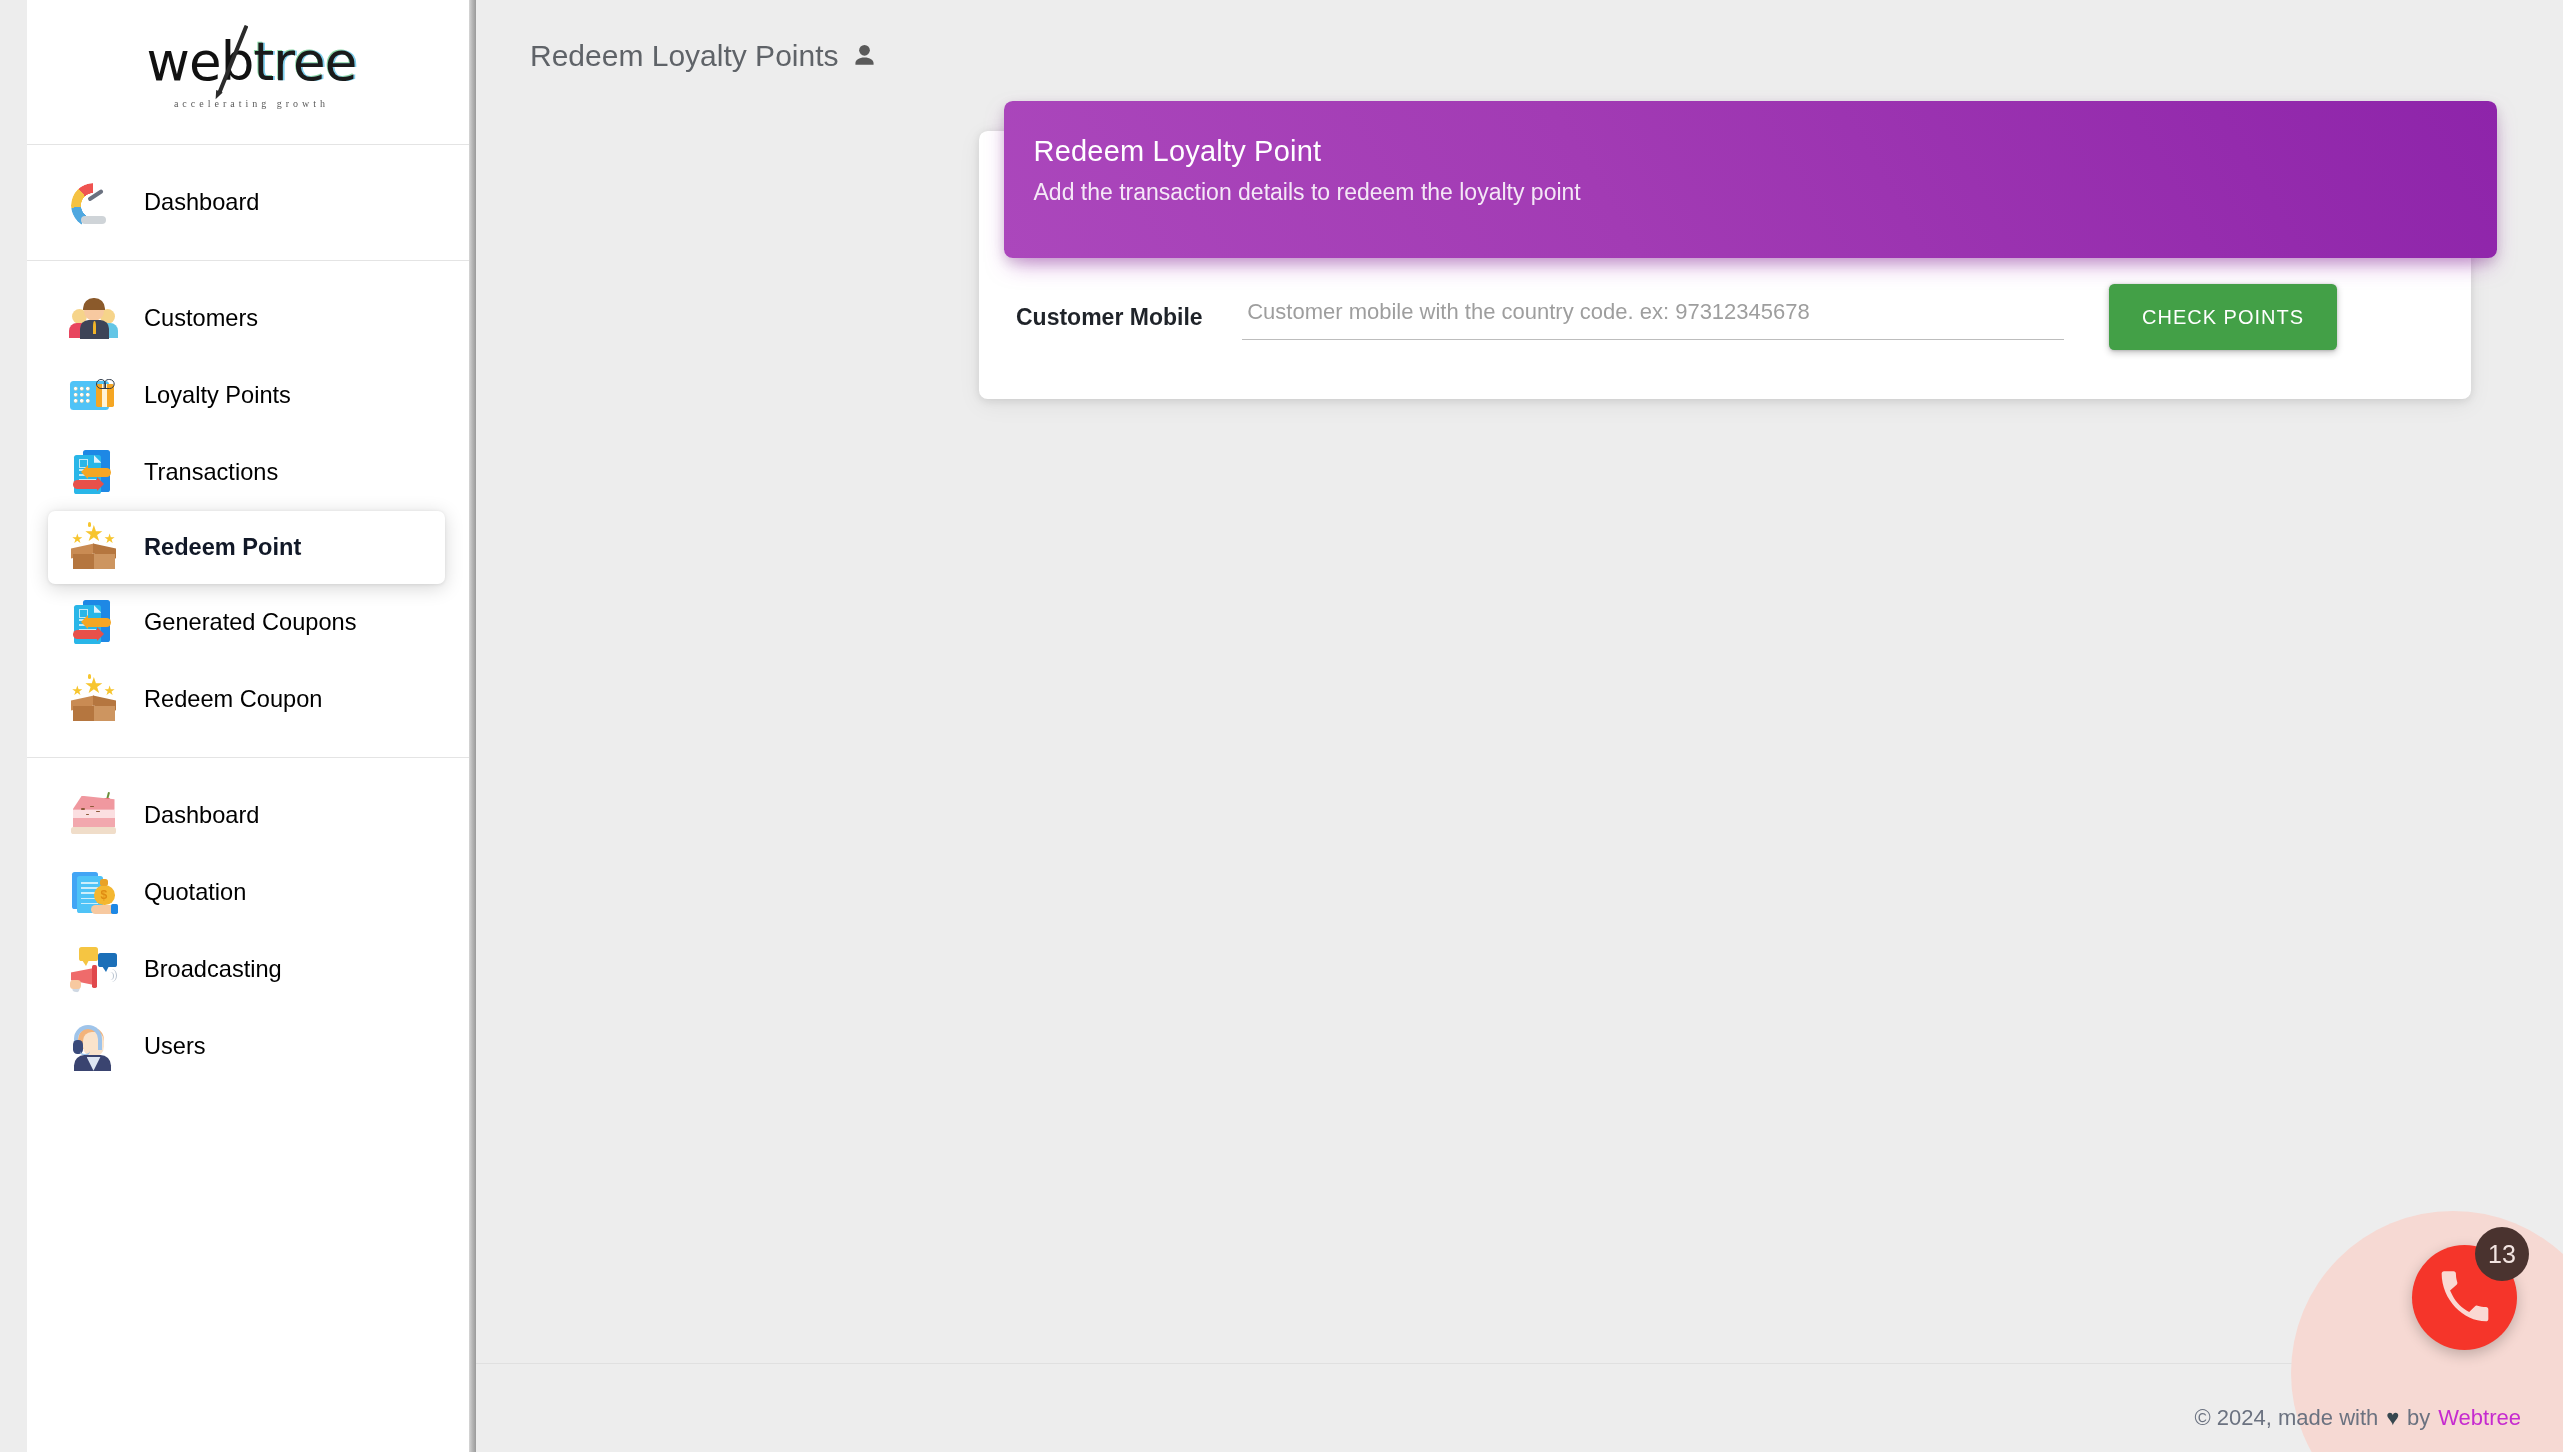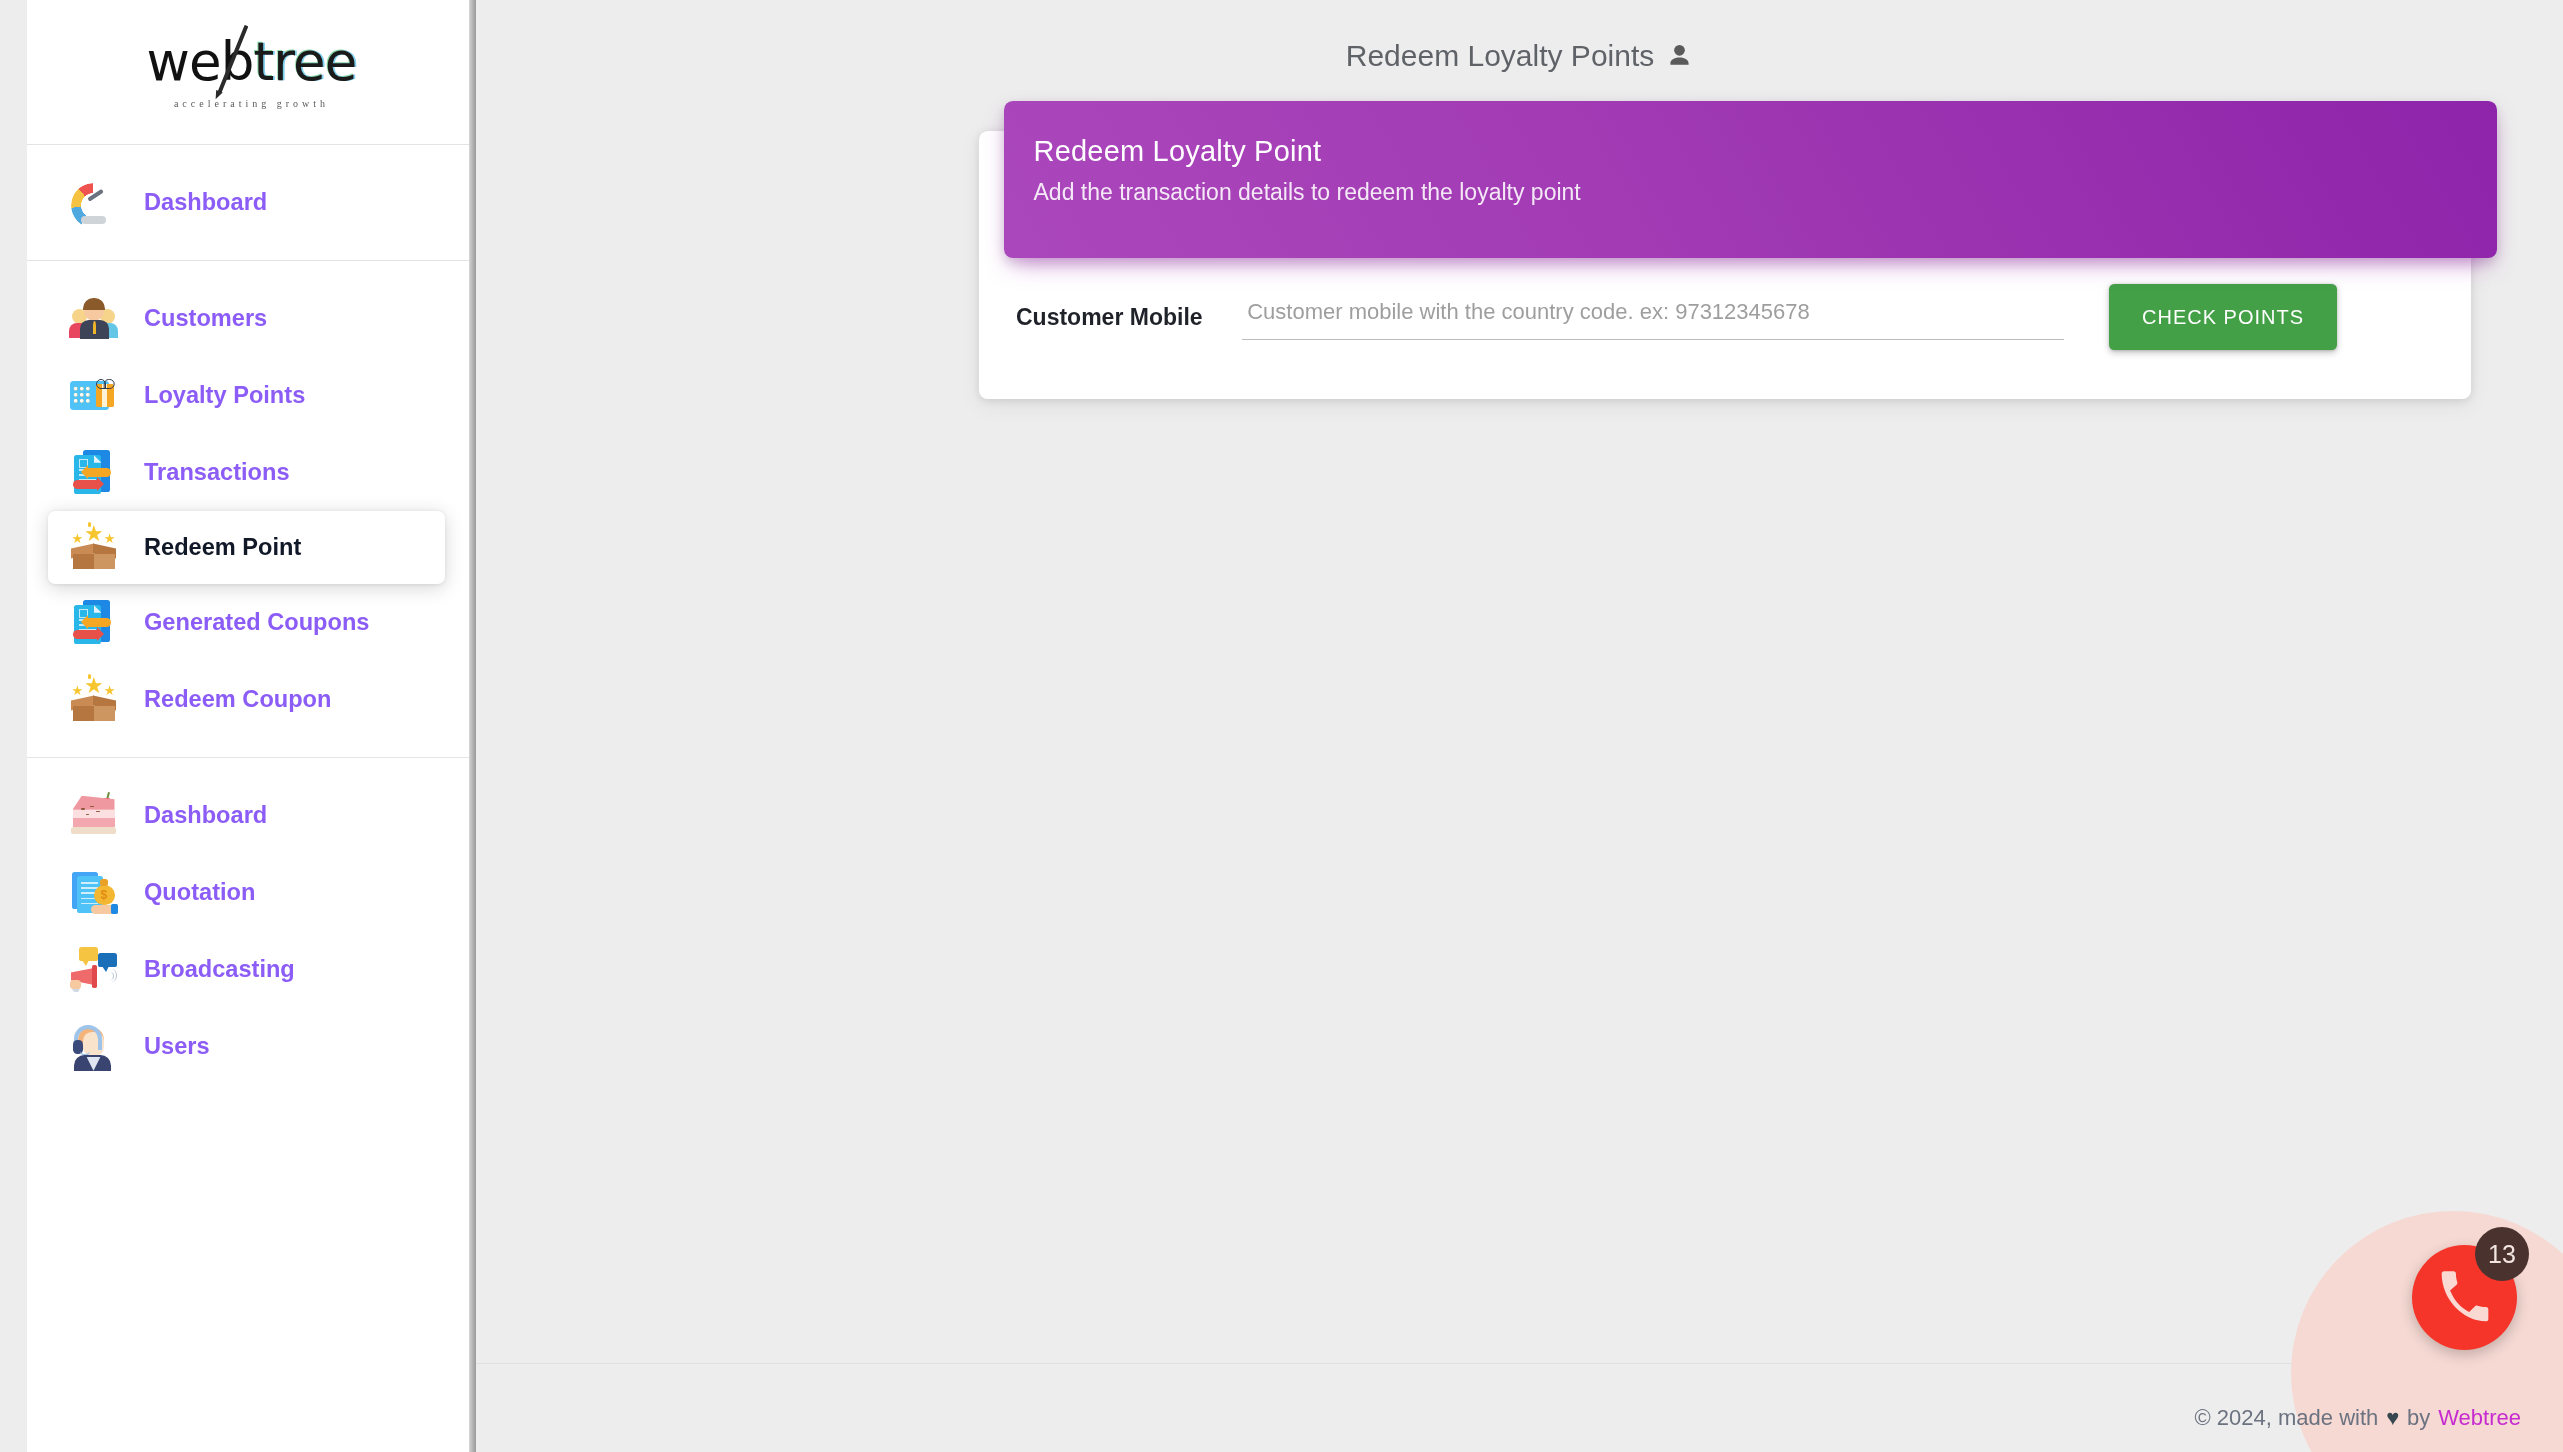--- a/index.html
+++ b/index.html
@@ -79,23 +79,23 @@
     position: relative;
   }
   .nav-item .nav-icon {
     width: 49px; height: 49px;
     flex: 0 0 49px;
     position: relative;
     margin-right: 26px;
   }
   .nav-item .nav-label {
     font-size: 23.6px;
-    color: #8b5cf6;
+    color: #000000;
     white-space: nowrap;
-    font-weight: 700;
+    font-weight: 400;
   }
   .nav-item.active {
     background: #ffffff;
     border-radius: 7px;
     box-shadow: 0 3.5px 19px rgba(0,0,0,0.16), 0 0.9px 3.5px rgba(0,0,0,0.08);
     margin: 0 31px 0 21px;
     padding-left: 21px;
     height: 73px;
   }
   .nav-item.active .nav-label { color: #111827; font-weight: 700; }
@@ -221,21 +221,21 @@
   .ic-agent .cup { position: absolute; left: 3.5px; top: 18.4px; width: 10.5px; height: 14px; background: #3a4a7a; border-radius: 4.4px; }
   .ic-agent .body { position: absolute; left: 5.2px; bottom: 0; width: 37px; height: 15.7px; background: #3a4470; border-radius: 10.5px 10.5px 0 0; }
   .ic-agent .collar { position: absolute; left: 17.5px; bottom: 0; width: 14px; height: 14px; background: #dfe6f2; clip-path: polygon(50% 100%, 0 0, 100% 0); }
   .ic-agent .mic { position: absolute; left: 10.5px; top: 29px; width: 10.5px; height: 5.2px; border-bottom: 2.6px solid #9fc4ea; border-radius: 0 0 7px 7px; }
 
   
   #main { flex: 1; position: relative; height: 1452px; background: #ededed; overflow: hidden; }
 
   #topbar {
     height: 112px; display: flex; align-items: center;
-    justify-content: center; padding: 0 42px 0 54px;
+    justify-content: flex-start; padding: 0 42px 0 54px;
   }
   #page-title { font-size: 30px; color: #5f6368; font-weight: 400; }
   #account-btn {
     width: 51px; height: 51px; display: flex; align-items: center; justify-content: center;
     cursor: pointer;
   }
   #account-btn svg { width: 33px; height: 33px; fill: #5a5a5a; }
 
   #content { position: relative; padding: 0 0 0 0; }
 

